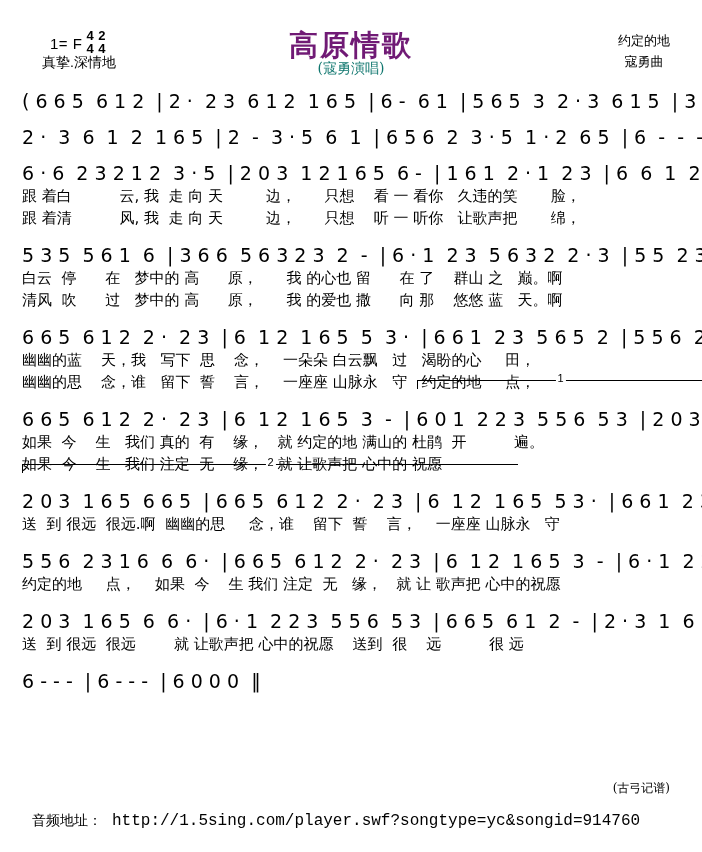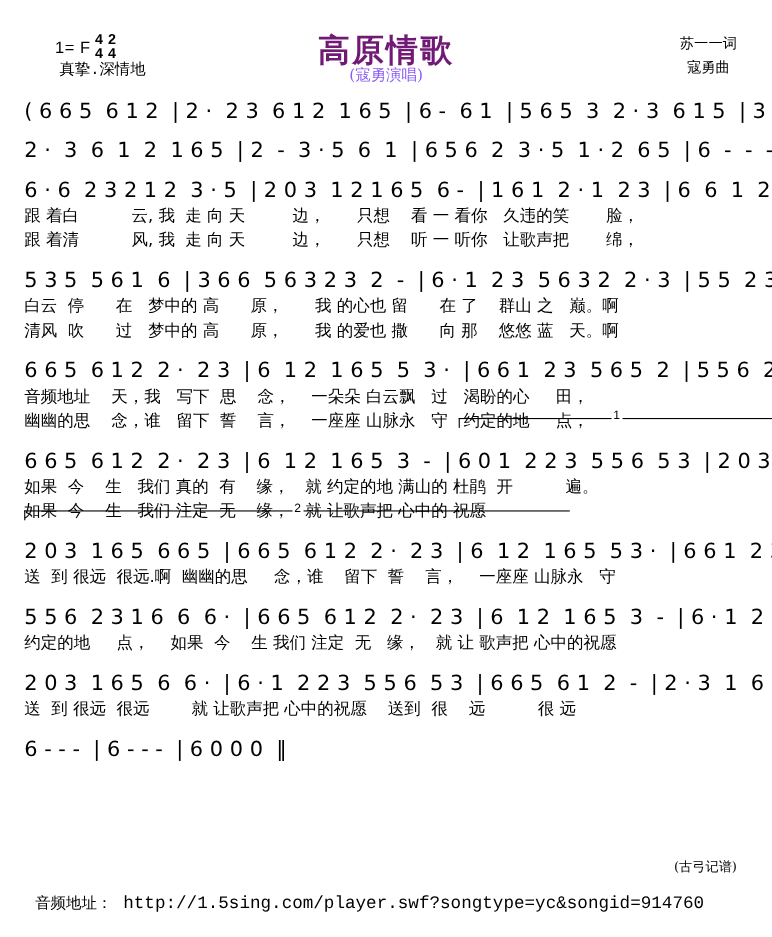--- a/index.html
+++ b/index.html
@@ -40,43 +40,42 @@
     font-weight: bold;
     transform: translateY(-1px);
   }
   .frac .num { display: block; }
   .frac .den { display: block; }
   .tempo-mark {
     position: absolute;
     left: 42px;
     top: 54px;
     font-size: 14px;
-    font-family: Liberation Mono, monospace;
-    margin-left: 12px;
+    font-family: Liberation Sans, sans-serif;
   }
   .song-title {
     position: absolute;
     left: 0;
     right: 0;
     top: 26px;
     text-align: center;
     font-size: 29px;
     font-weight: bold;
     color: #701a75;
     letter-spacing: 2px;
     font-family: "DejaVu Sans", sans-serif;
   }
   .singer {
     position: absolute;
     left: 0;
     right: 0;
     top: 60px;
     text-align: center;
     font-size: 14px;
-    color: #8b5cf6;
+    color: #0f766e;
     font-family: "DejaVu Serif", serif;
   }
   .credits {
     position: absolute;
     right: 32px;
     top: 30px;
     text-align: center;
     font-size: 13px;
     line-height: 1.65;
     font-family: "DejaVu Serif", serif;
@@ -169,21 +168,21 @@
       <span class="den">4</span>
     </span>
   </div>
 
   <div class="tempo-mark">真挚.深情地</div>
 
   <div class="song-title">高原情歌</div>
   <div class="singer">(寇勇演唱)</div>
 
   <div class="credits">
-    <div>苏一一词</div>
+    <div>约定的地</div>
     <div>寇勇曲</div>
   </div>
 </div>
 
 <div class="score">
 
   <div class="staff-line">
     <div class="notes-row raw">( 6 6 5  6 1 2  | 2 ·  2 3  6 1 2  1 6 5  | 6 -  6 1  | 5 6 5  3  2 · 3  6 1 5  | 3 -  6 6 5  6 1 2  |</div>
   </div>
 
@@ -198,21 +197,21 @@
   </div>
 
   <div class="staff-line">
     <div class="notes-row raw">5 3 5  5 6 1  6  | 3 6 6  5 6 3 2 3  2  -  | 6 · 1  2 3  5 6 3 2  2 · 3  | 5 5  2 3 1  6 ·  5  |</div>
     <div class="lyr-row raw">白云  停      在   梦中的 高      原，      我 的心也 留      在 了    群山 之   巅。啊</div>
     <div class="lyr-row second raw">清风  吹      过   梦中的 高      原，      我 的爱也 撒      向 那    悠悠 蓝   天。啊</div>
   </div>
 
   <div class="staff-line">
     <div class="notes-row raw">6 6 5  6 1 2  2 ·  2 3  | 6  1 2  1 6 5  5  3 ·  | 6 6 1  2 3  5 6 5  2  | 5 5 6  2 3 1 6  6  6 ·  |</div>
-    <div class="lyr-row raw">音频地址    天，我   写下  思    念，    一朵朵 白云飘   过   渴盼的心     田，</div>
+    <div class="lyr-row raw">幽幽的蓝    天，我   写下  思    念，    一朵朵 白云飘   过   渴盼的心     田，</div>
     <div class="lyr-row second raw">幽幽的思    念，谁   留下  誓    言，    一座座 山脉永   守   约定的地     点，</div>
   </div>
 
   <div class="staff-line">
     <div class="ending-bracket" style="left:395px; top:-16px; width:285px;">
       <span class="num">1</span>
     </div>
     <div class="notes-row raw">6 6 5  6 1 2  2 ·  2 3  | 6  1 2  1 6 5  3  -  | 6 0 1  2 2 3  5 5 6  5 3  | 2 0 3  1 6 6 5  6  -  :|</div>
     <div class="lyr-row raw">如果  今    生   我们 真的  有    缘，   就 约定的地 满山的 杜鹃  开          遍。</div>
     <div class="lyr-row second raw">如果  今    生   我们 注定  无    缘，   就 让歌声把 心中的 祝愿</div>

